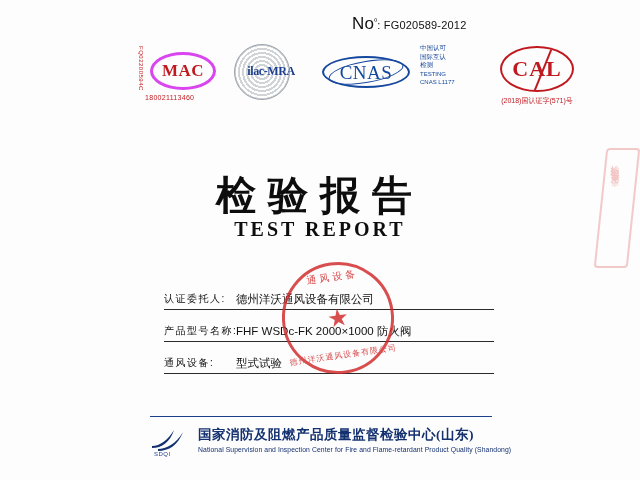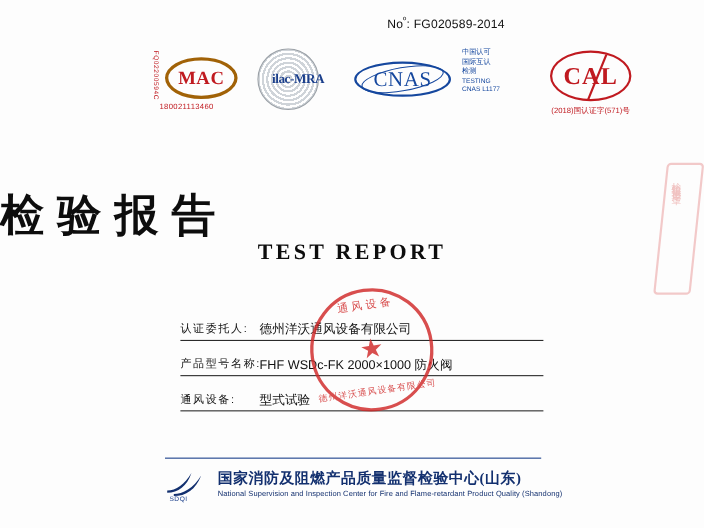--- a/index.html
+++ b/index.html
@@ -26,21 +26,21 @@
   .report-no {
     position: absolute;
     left: 352px;
     top: 14px;
     font-size: 11px;
     color: #111;
     letter-spacing: 0.2px;
     white-space: nowrap;
   }
   .report-no .no-label {
-    font-size: 11px;
+    font-size: 17px;
   }
   .report-no .no-sup {
     font-size: 8px;
     vertical-align: super;
   }
 
   
   .logo-row {
     position: absolute;
     left: 138px;
@@ -62,21 +62,21 @@
     text-orientation: mixed;
     font-size: 6px;
     color: #c01a20;
     letter-spacing: 0.5px;
     height: 62px;
   }
   .imac-oval {
     position: absolute;
     left: 12px; top: 8px;
     width: 66px; height: 38px;
-    border: 3px solid #a16207;
+    border: 3px solid #d946ef;
     border-radius: 50%;
     box-sizing: border-box;
     display: flex;
     align-items: center;
     justify-content: center;
   }
   .imac-oval span {
     font-family: "Liberation Serif", serif;
     font-weight: bold;
     font-size: 17px;
@@ -199,20 +199,21 @@
     font-size: 7px;
     color: #c01a20;
     white-space: nowrap;
   }
 
   
   .title-cn {
     position: absolute;
     left: 0; top: 168px;
     width: 640px;
+    text-align: center;
     font-family: "Liberation Serif", serif;
     font-weight: bold;
     font-size: 40px;
     letter-spacing: 12px;
     color: #0d0d0d;
   }
   .title-en {
     position: absolute;
     left: 0; top: 218px;
     width: 640px;
@@ -382,21 +383,21 @@
     letter-spacing: 0.1px;
     white-space: nowrap;
   }
 </style>
 </head>
 <body>
 
 <div class="page">
 
   <div class="report-no">
-    <span class="no-label">No</span><span class="no-sup">º</span><span>: FG020589-2014</span>
+    <span class="no-label">No</span><span class="no-sup">º</span><span>: FG020589-2012</span>
   </div>
 
   <div class="logo-row">
 
     <div class="logo logo-imac">
       <div class="imac-vert-left">FQ02200594C</div>
       <div class="imac-oval">
         <span>MAC</span>
       </div>
       <div class="imac-num">180021113460</div>

